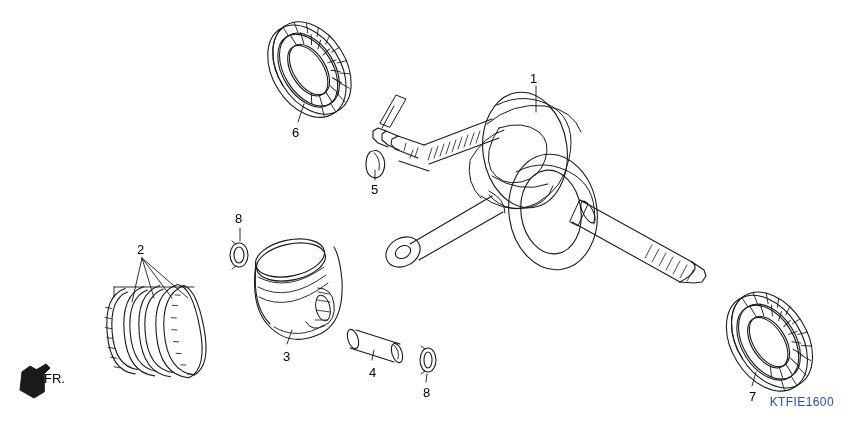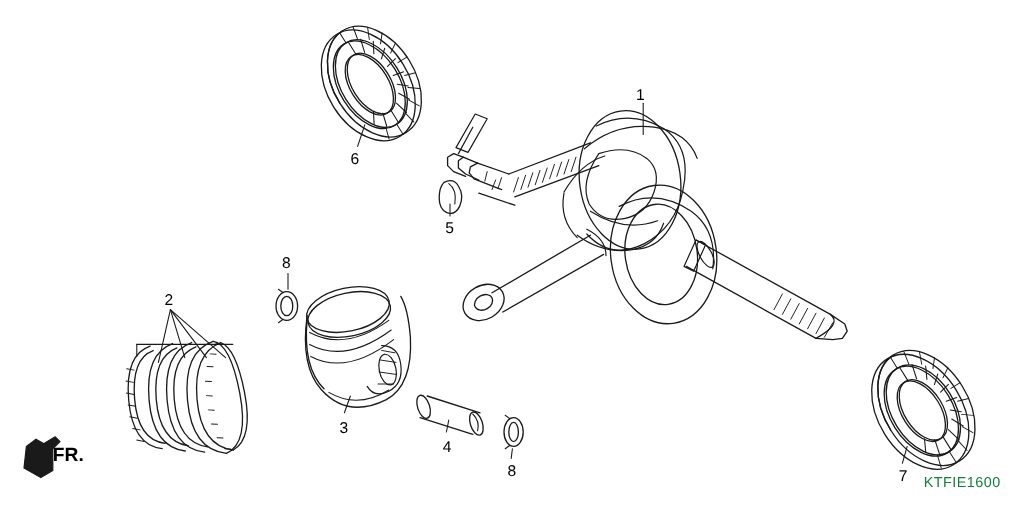--- a/index.html
+++ b/index.html
@@ -28,29 +28,29 @@
     line-height: 1;
     user-select: none;
   }
   #part-code {
     position: absolute;
     right: 16px;
     bottom: 16px;
     font-family: "Liberation Sans", sans-serif;
     font-size: 12px;
     letter-spacing: 0.4px;
-    color: #15803d;
+    color: #1d4ed8;
   }
   #fr-label {
     position: absolute;
     left: 44px;
     top: 371px;
     font-family: "Liberation Sans", sans-serif;
-    font-size: 16px;
-    font-weight: bold;
+    font-size: 13px;
+    font-weight: normal;
     color: #000000;
   }
 </style>
 </head>
 <body>
 
 <div id="page">
 
   <svg id="diagram-svg" width="850" height="425" viewBox="0 0 850 425">
     <g fill="none" stroke="#1a1a1a" stroke-width="1.1" stroke-linecap="round" stroke-linejoin="round">

